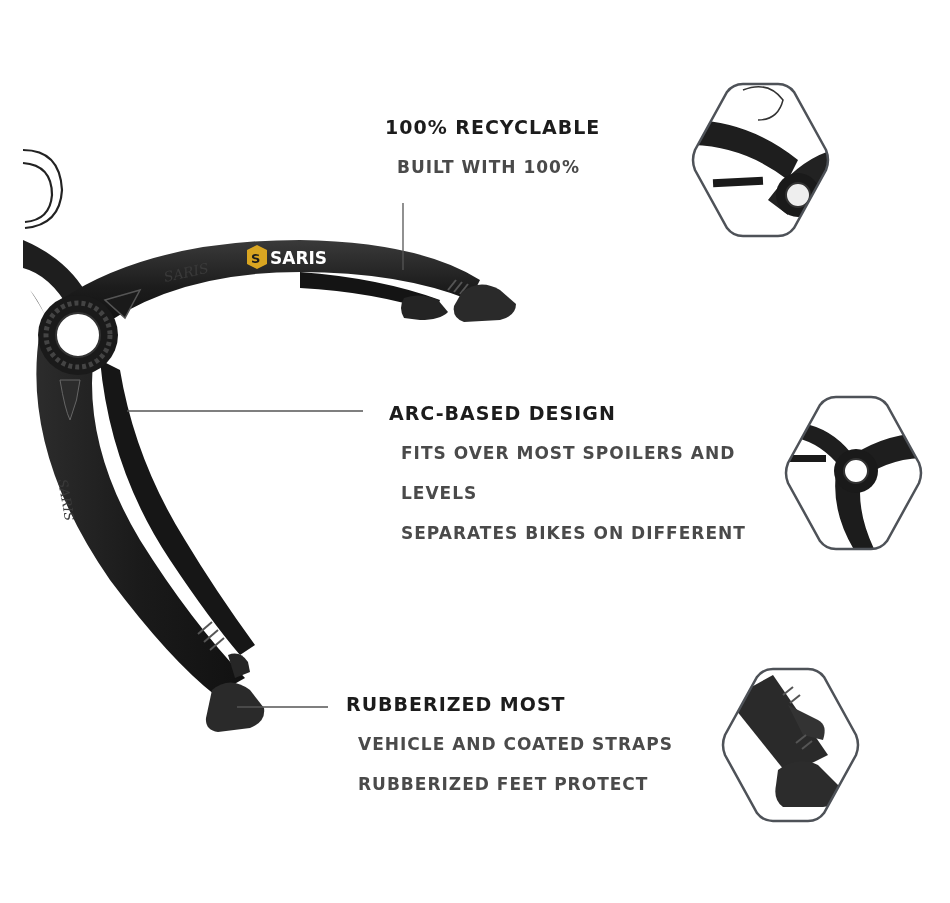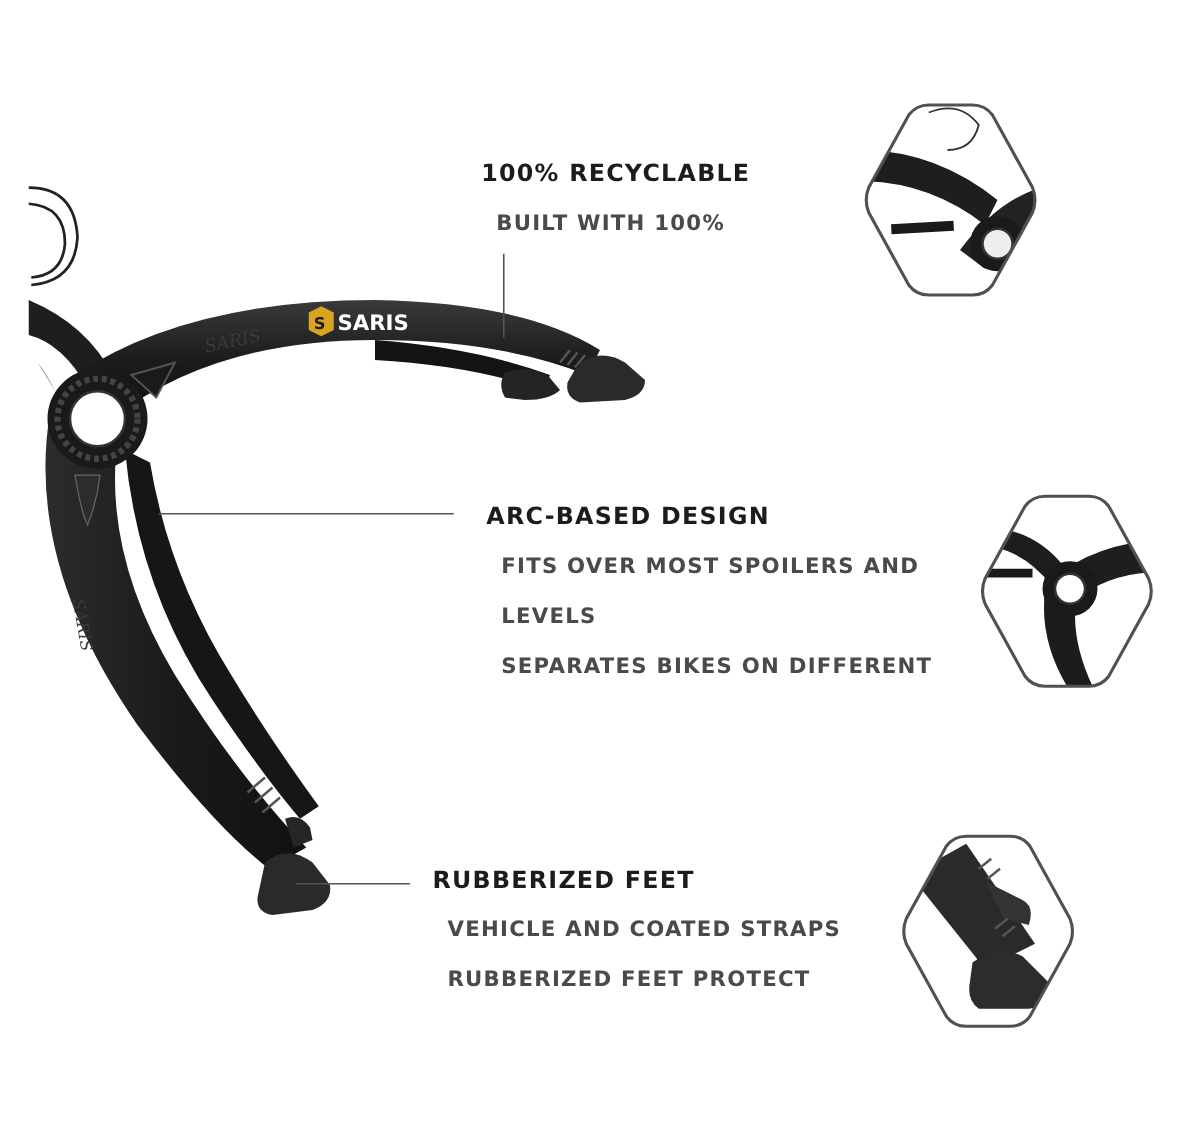--- a/index.html
+++ b/index.html
@@ -1,21 +1,21 @@
 <!DOCTYPE html>
 <html><head>
 <meta charset="utf-8">
 <style>
   html, body { margin:0; padding:0; background:#ffffff; }
   body { width:950px; height:903px; position:relative; overflow:hidden; font-family:"DejaVu Sans", "Liberation Sans", sans-serif; }
   .product { position:absolute; left:0; top:0; width:950px; height:903px; }
   .feature { position:absolute; }
   .feature h2 { margin:0; font-size:19px; font-weight:bold; color:#1c1c1c; letter-spacing:1px; line-height:28px; }
   .feature p { margin:12px; font-size:17px; font-weight:bold; color:#4a4a4a; letter-spacing:1px; line-height:28px; }
-  .f1 { left:385px; top:125px; }
+  .f1 { left:385px; top:113px; }
   .f2 { left:389px; top:399px; }
   .f3 { left:346px; top:690px; }
   .hex { position:absolute; }
 </style>
 </head>
 <body>
 
 <svg class="product" width="950" height="903" viewBox="0 0 950 903">
   <defs>
     <linearGradient id="armG" x1="0" y1="0" x2="0" y2="1">
@@ -95,21 +95,21 @@
 </div>
 
 <div class="feature f2">
   <h2>ARC-BASED DESIGN</h2>
   <p>FITS OVER MOST SPOILERS AND</p>
   <p>LEVELS</p>
   <p>SEPARATES BIKES ON DIFFERENT</p>
 </div>
 
 <div class="feature f3">
-  <h2>RUBBERIZED FEET</h2>
+  <h2>RUBBERIZED MOST</h2>
   <p>VEHICLE AND COATED STRAPS</p>
   <p>RUBBERIZED FEET PROTECT</p>
 </div>
 
 <svg class="hex" style="left:688px;top:80px" width="145" height="160" viewBox="0 0 145 160">
   <defs>
       <clipPath id="h1">
         <path d="M55,4 L90,4 Q100,4 106,12 L138,70 Q142,80 138,90 L106,148 Q100,156 90,156 L55,156 Q45,156 39,148 L7,90 Q3,80 7,70 L39,12 Q45,4 55,4 Z"></path>
       </clipPath>
     </defs>

